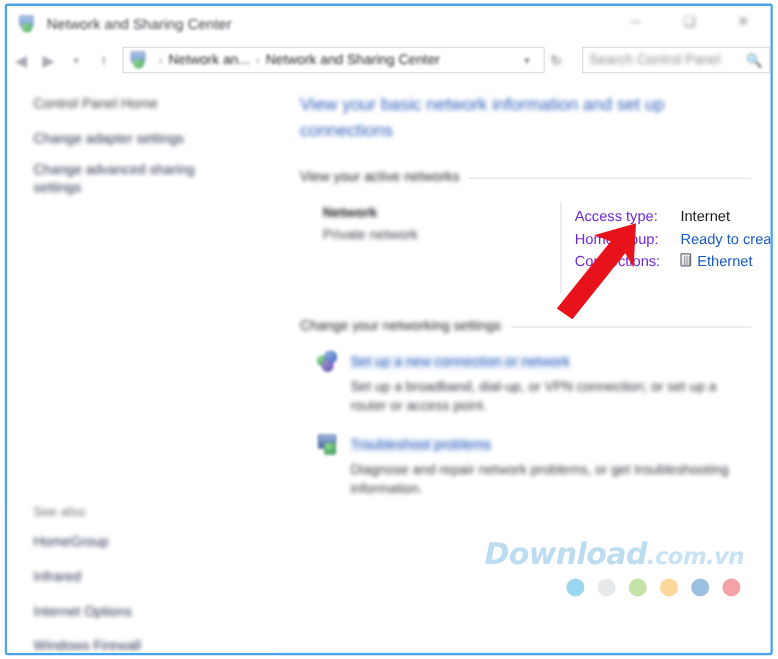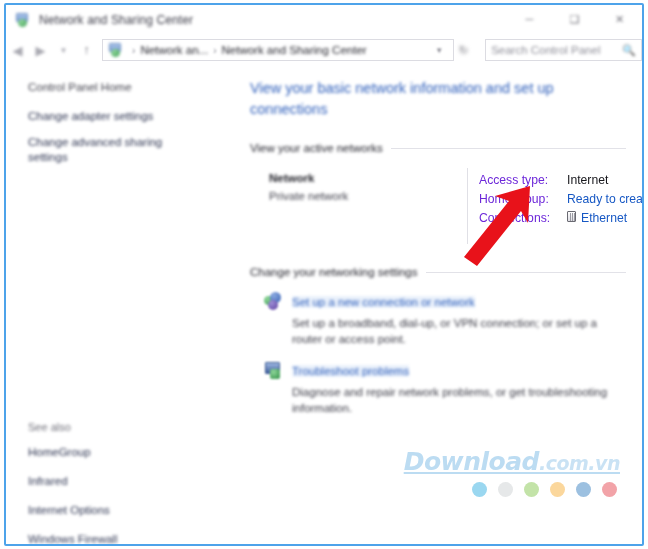--- a/index.html
+++ b/index.html
@@ -361,21 +361,20 @@
   }
   .wm-text {
     font-family: "DejaVu Sans", sans-serif;
     font-style: italic;
     font-weight: bold;
     font-size: 25px;
     color: #bcdcf2;
     letter-spacing: -0.5px;
     line-height: 1;
     white-space: nowrap;
-    text-decoration: underline;
   }
   .wm-text .suffix {
     font-size: 19px;
     color: #c9e2f4;
   }
   .dots {
     margin-top: 8px;
     display: flex;
     gap: 11px;
     justify-content: flex-end;

